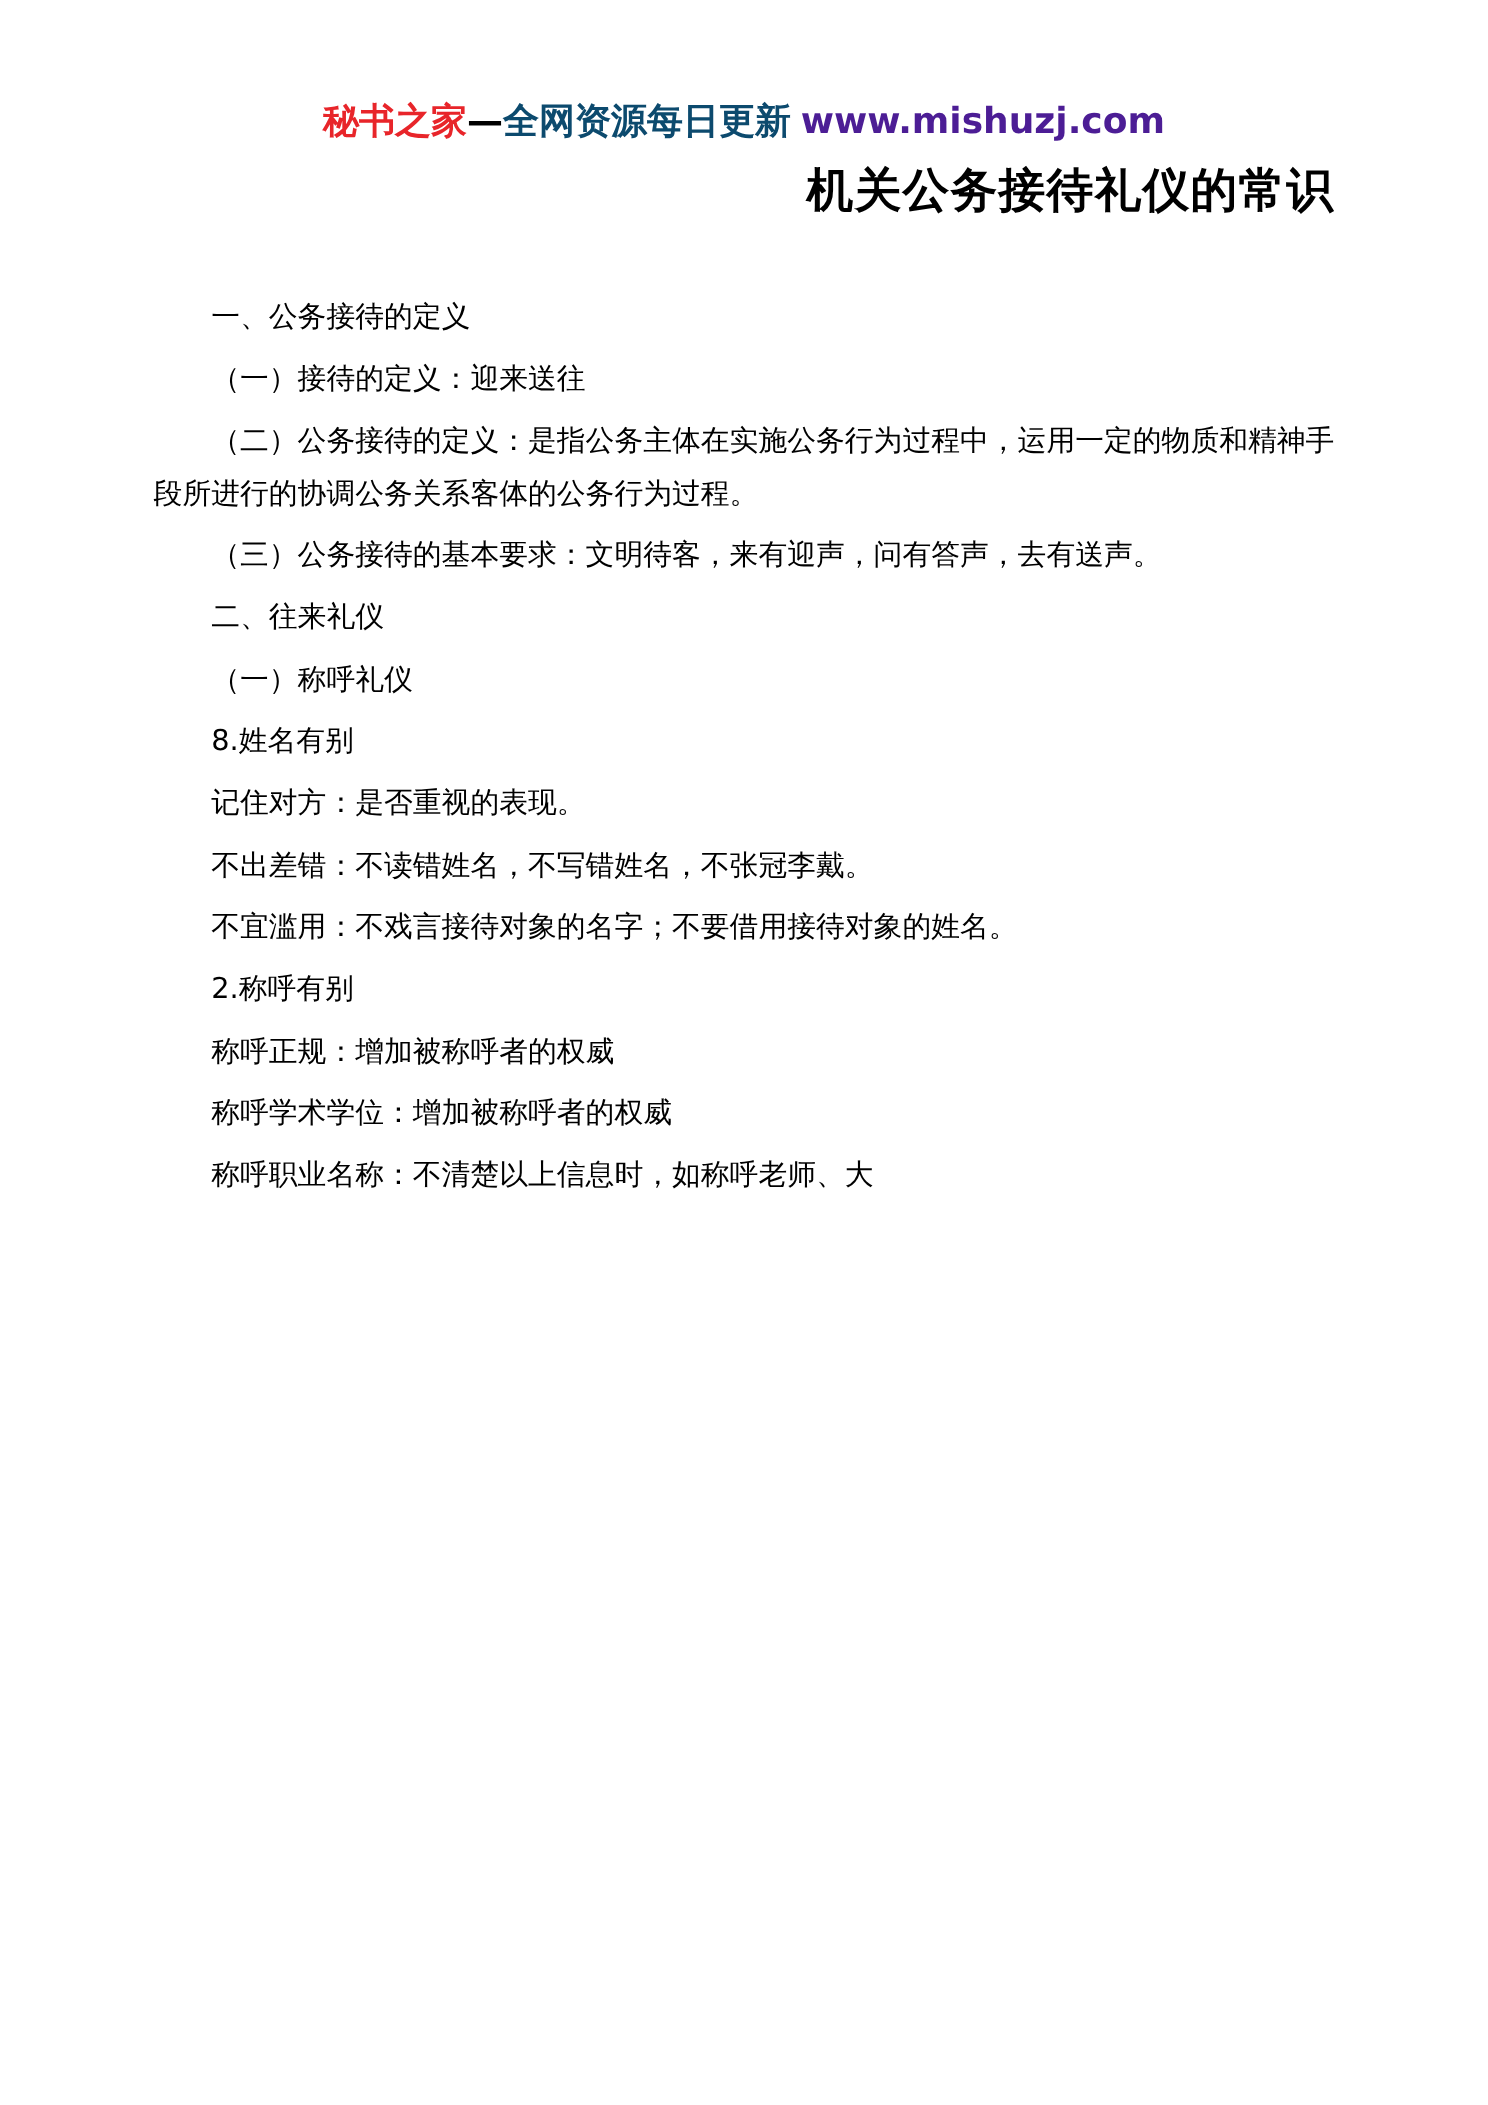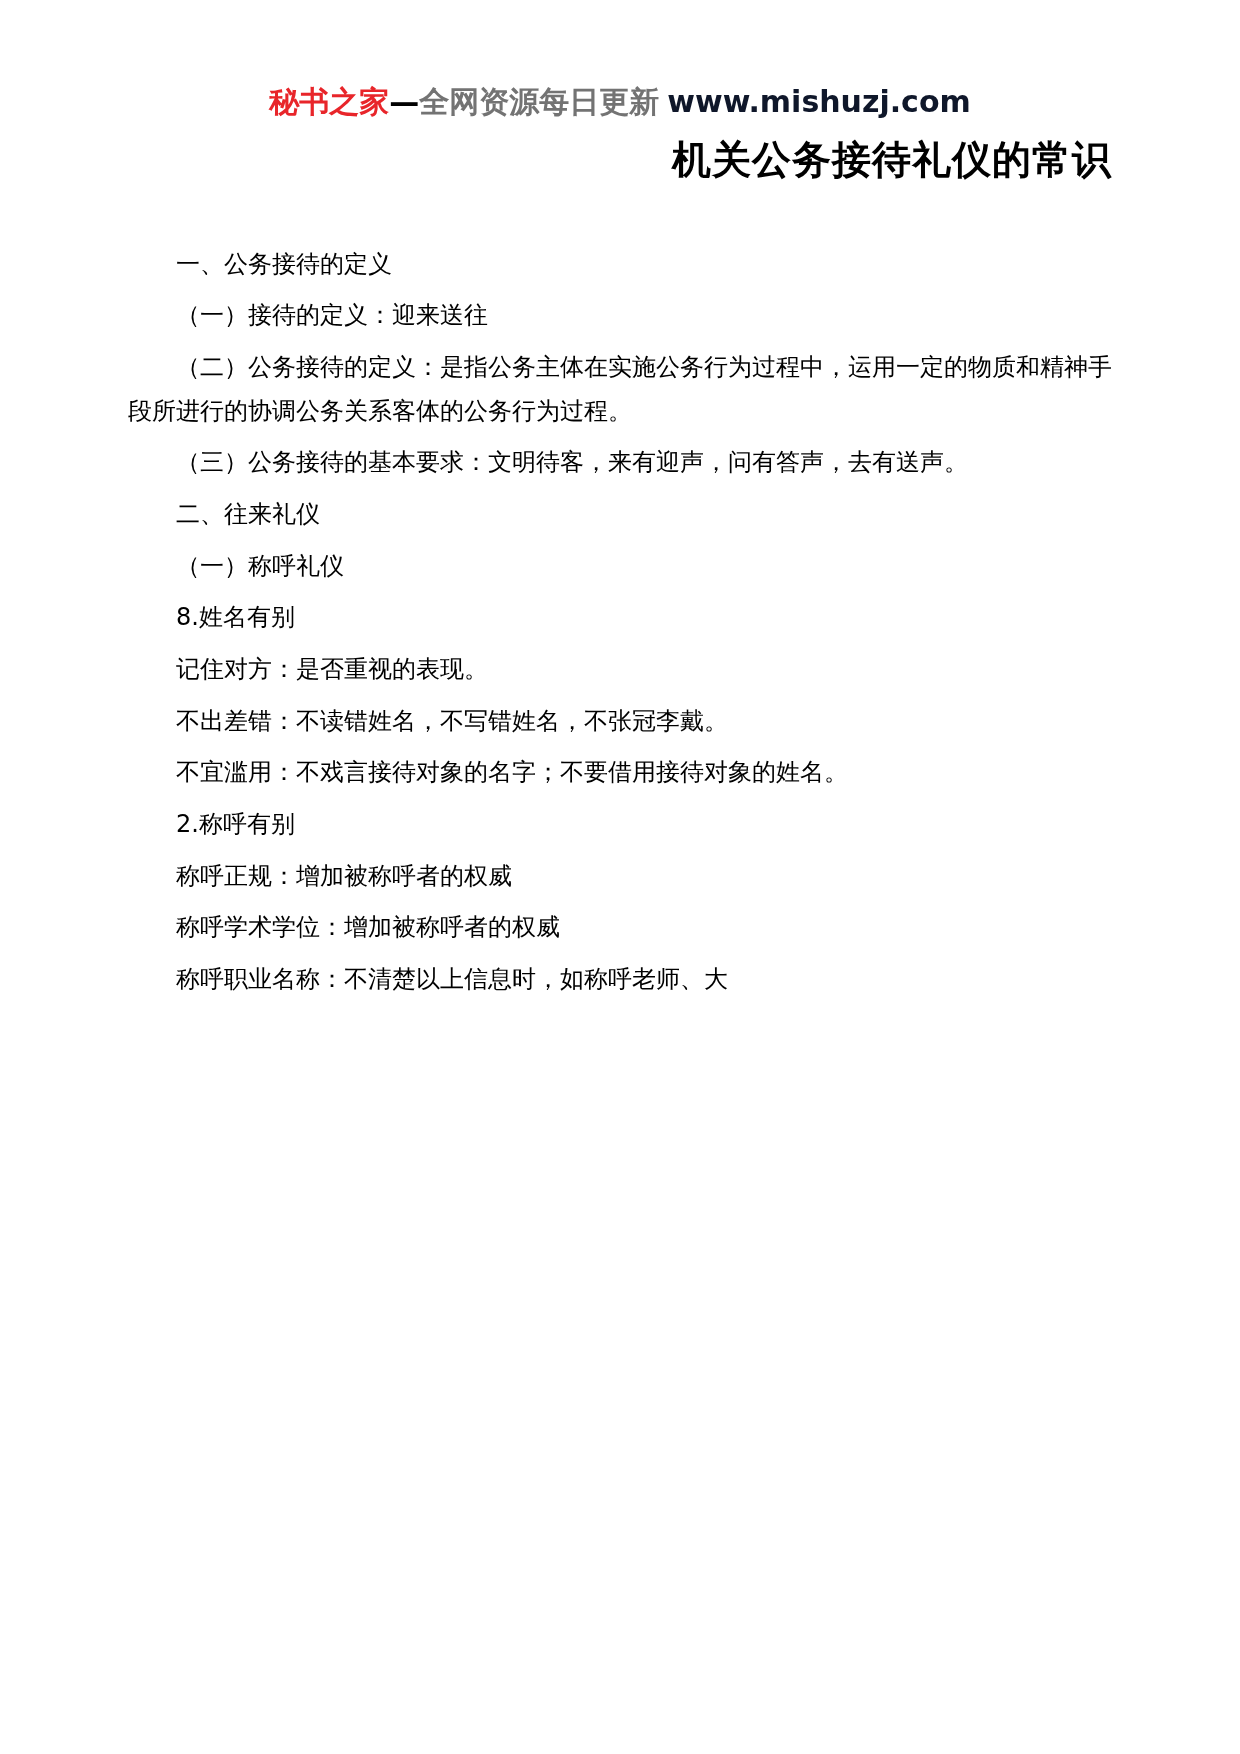--- a/index.html
+++ b/index.html
@@ -31,25 +31,25 @@
   }
   .brand {
     color: #e8252a;
     font-weight: bold;
   }
   .brand-dash {
     color: #000000;
     font-weight: bold;
   }
   .brand-tag {
-    color: #737373;
+    color: #0c4a6e;
     font-weight: bold;
   }
   .brand-url {
-    color: #0f172a;
+    color: #4c1d95;
     font-weight: bold;
     margin-left: 8px;
   }
   .doc-title {
     text-align: right;
     font-size: 39px;
     font-weight: bold;
     letter-spacing: 1px;
     margin: 12px 0 0 0;
     line-height: 1.35;

